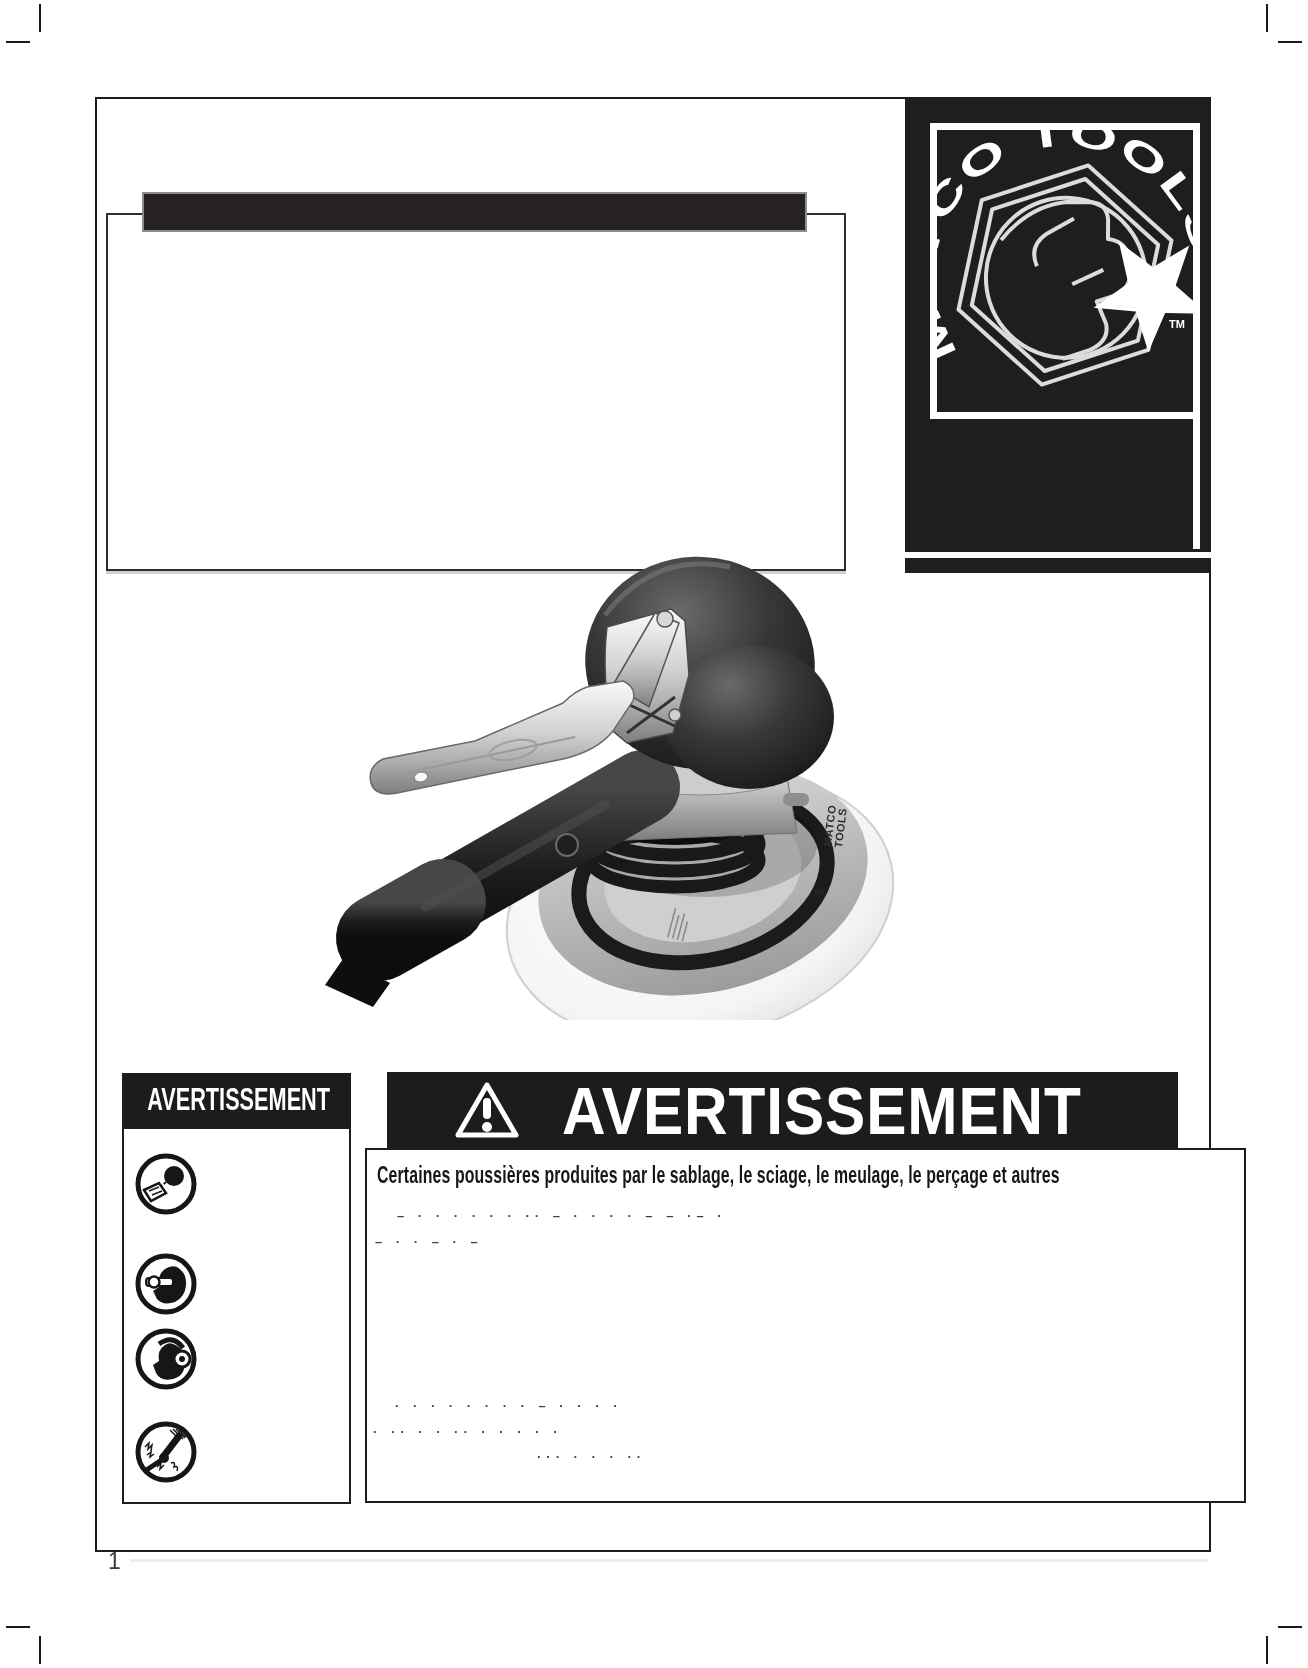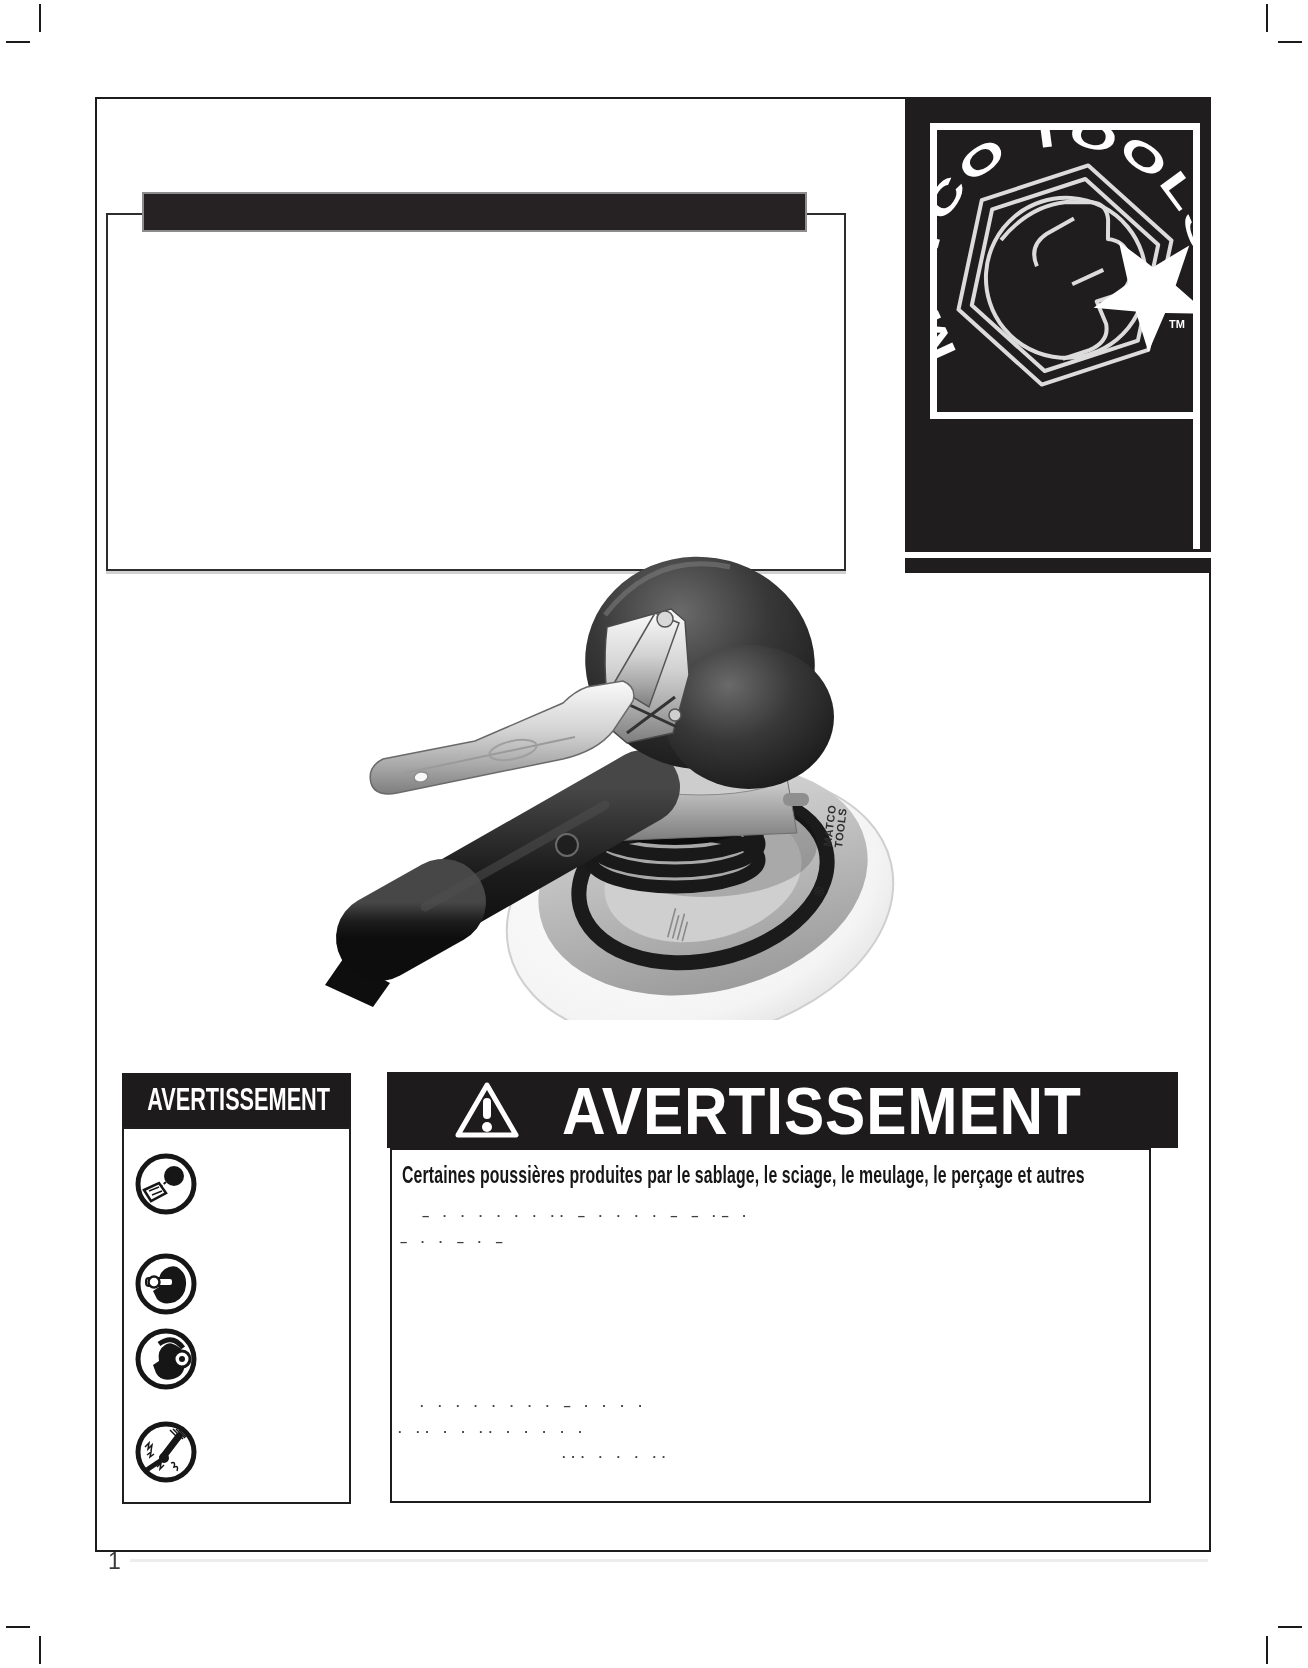--- a/index.html
+++ b/index.html
@@ -28,21 +28,21 @@
 
   
   .side-warning-header{left:122px;top:1073px;width:229px;height:54px;background:#1e1b1c;display:flex;align-items:center;justify-content:center;gap:4px;}
   .side-warning-title{color:#fff;font-weight:bold;font-size:31px;white-space:nowrap;display:inline-block;transform:scaleX(0.70);transform-origin:center;letter-spacing:0px;}
   .side-warning-body{left:122px;top:1127px;width:229px;height:377px;border:2px solid #1f1f1f;background:#fff;}
   .safety-icon{position:absolute;left:9px;width:66px;height:66px;}
 
   
   .main-warning-banner{left:387px;top:1072px;width:791px;height:76px;background:#1e1b1c;display:flex;align-items:center;justify-content:center;gap:14px;}
   .main-warning-title{color:#fff;font-weight:bold;font-size:67px;line-height:1;white-space:nowrap;display:inline-block;transform:scaleX(0.90);transform-origin:center;letter-spacing:1px;}
-  .main-warning-body{left:390px;top:1148px;width:761px;height:355px;border:2px solid #1e1b1c;background:#fff;}
+  .main-warning-body{left:365px;top:1148px;width:881px;height:355px;border:2px solid #1e1b1c;background:#fff;}
   .warning-intro{position:absolute;left:10px;top:11px;font-weight:bold;font-size:24px;color:#161616;white-space:nowrap;transform:scaleX(0.66);transform-origin:left top;letter-spacing:0.2px;}
   .frag{position:absolute;font-size:13px;font-weight:bold;color:#1f1f1f;letter-spacing:5px;white-space:nowrap;opacity:0.85;}
 
   .page-number{left:108px;top:1548px;font-size:23px;color:#3a3a3a;}
   .footer-ghost-line{left:130px;top:1559px;width:1078px;height:3px;background:#ededed;}
 
   svg text{font-family:"Liberation Sans", sans-serif;}
 </style>
 </head>
 <body>

